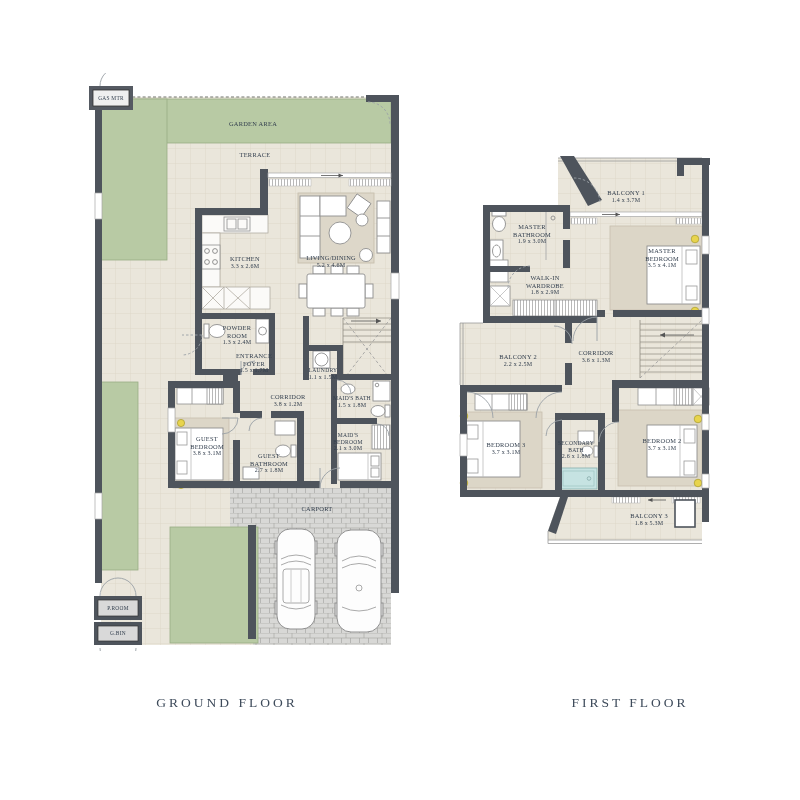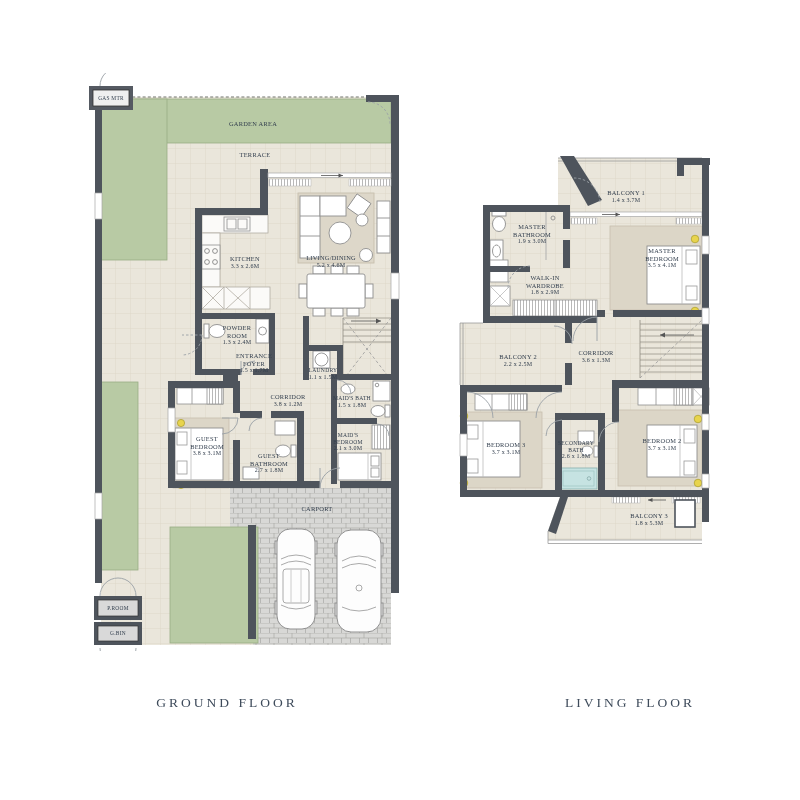--- a/index.html
+++ b/index.html
@@ -509,14 +509,14 @@
       <span class="rname">BEDROOM 2</span>
       <span class="rdims">3.7 x 3.1M</span>
       </div>
     <div class="rlabel" style="left:199px;top:371px;width:60px;">
       <span class="rname">BALCONY 3</span>
       <span class="rdims">1.8 x 5.3M</span>
       </div>
   </div>
 
   <div class="caption" style="left:227px;top:695px;">GROUND FLOOR</div>
-  <div class="caption" style="left:630px;top:695px;">LIVING FLOOR</div>
+  <div class="caption" style="left:630px;top:695px;">FIRST FLOOR</div>
 </div>
 
 </body></html>

